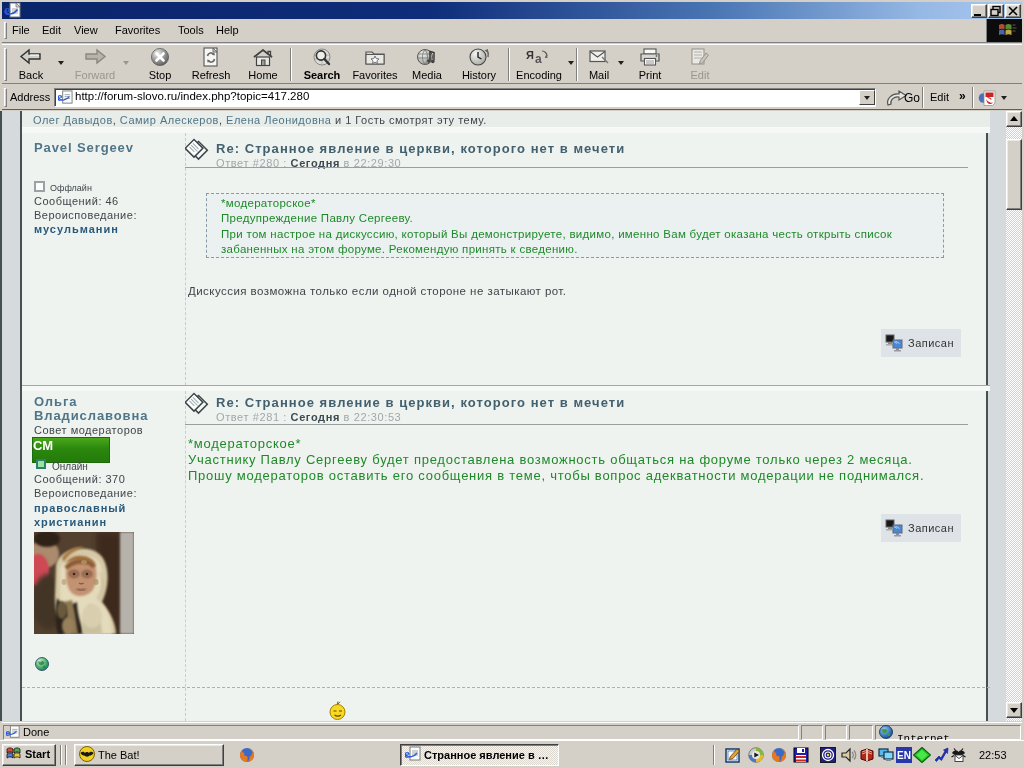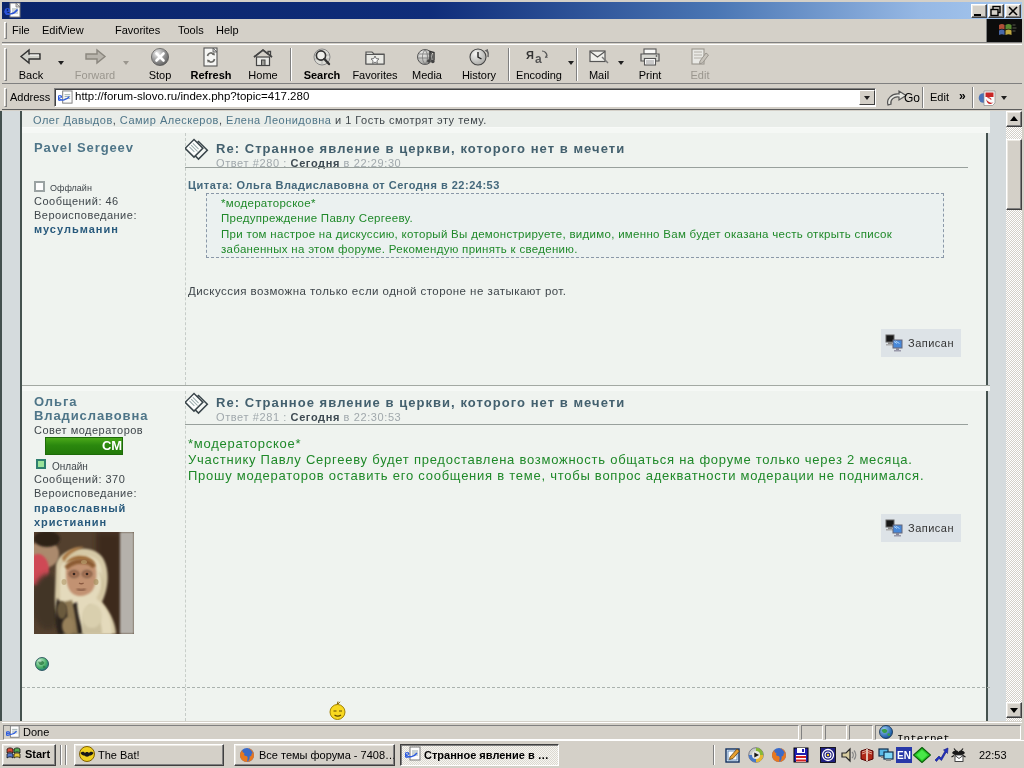--- a/index.html
+++ b/index.html
@@ -76,21 +76,21 @@
         <rect x="2" y="4.5" width="7" height="6" fill="#d4d0c8" stroke="#000" stroke-width="1.4"></rect>
       </svg></div>
   <div class="abs capbtn" style="left:1005px;"><svg width="14" height="12" viewBox="0 0 14 12">
         <path d="M3 2 L11 10 M11 2 L3 10" stroke="#000" stroke-width="1.6"></path>
       </svg></div>
 
   <div class="abs" id="menubar">
     <div class="abs grip" style="left:2px;top:3px;height:17px;"></div>
     <div class="menuitem" style="left:10px;">File</div>
     <div class="menuitem" style="left:40px;">Edit</div>
-    <div class="menuitem" style="left:58px;">View</div>
+    <div class="menuitem" style="left:72px;">View</div>
     <div class="menuitem" style="left:113px;">Favorites</div>
     <div class="menuitem" style="left:176px;">Tools</div>
     <div class="menuitem" style="left:214px;">Help</div>
     <div class="abs" id="winlogo"><svg width="35" height="23" viewBox="0 0 35 23">
 <rect width="35" height="23" fill="#0c0c0c"></rect>
 <g filter="url(#wbl)">
 <path d="M12 6 C14 4.8 16 4.8 17.5 6 L17.5 10.5 C16 9.5 14 9.5 12 10.5 Z" fill="#b05038"></path>
 <path d="M18.5 6 C20.5 4.8 22.5 4.8 24.5 6 L24.5 10.5 C22.5 9.5 20.5 9.5 18.5 10.5 Z" fill="#5a8a30"></path>
 <path d="M12 11.5 C14 10.3 16 10.3 17.5 11.5 L17.5 16 C16 15 14 15 12 16 Z" fill="#4868a8"></path>
 <path d="M18.5 11.5 C20.5 10.3 22.5 10.3 24.5 11.5 L24.5 16 C22.5 15 20.5 15 18.5 16 Z" fill="#c0a840"></path>
@@ -128,21 +128,21 @@
               <stop offset="0" stop-color="#f2f2f2"></stop>
               <stop offset="0.5" stop-color="#9a9a9a"></stop>
               <stop offset="1" stop-color="#555"></stop>
             </radialGradient>
           </defs>
 <circle cx="10" cy="10" r="8.6" fill="url(#stg)" stroke="#444" stroke-width="0.6"></circle>
 <path d="M6.5 6.5 L13.5 13.5 M13.5 6.5 L6.5 13.5" stroke="#fff" stroke-width="2.6" stroke-linecap="round"></path>
 </svg>
         <span class="lbl">Stop</span>
       </div>
-    <div class="tbtn" style="left:186px;width:46px;font-weight:bold;">
+    <div class="tbtn" style="left:186px;width:46px;">
         <svg width="20" height="21" viewBox="0 0 20 21" style="position:absolute;left:13px;top:0px;">
 <rect x="3" y="1" width="13" height="18" fill="#f6f6f4" stroke="#555" stroke-width="1.1"></rect>
 <path d="M12 1 l4 4 h-4 z" fill="#cccccc" stroke="#555" stroke-width="0.8"></path>
 <path d="M6.5 9 a3.5 4 0 0 1 6.5 -1 M13.5 12 a3.5 4 0 0 1 -6.5 1" stroke="#6a6a66" stroke-width="1.6" fill="none"></path>
 <path d="M13.3 5.2 l0.5 3.2 -3 -1 z" fill="#6a6a66"></path>
           <path d="M6.7 15.8 l-0.5 -3.2 3 1 z" fill="#6a6a66"></path>
 </svg>
         <span class="lbl">Refresh</span>
       </div>
     <div class="tbtn" style="left:238px;width:46px;">
@@ -310,21 +310,20 @@
 <g stroke="#9aacac" stroke-width="1">
                 <line x1="2" y1="3.5" x2="10" y2="3.5"></line>
                 <line x1="2" y1="6" x2="11" y2="6"></line>
                 <line x1="2" y1="8.5" x2="9" y2="8.5"></line>
               </g>
             </g>
 </svg></div>
       <div class="ptitle" style="left:194px;top:30px;">Re: Странное явление в церкви, которого нет в мечети</div>
       <div class="psub" style="left:194px;top:46px;">Ответ #280 : <b style="color:#3e4a52;">Сегодня</b> в 22:29:30</div>
       <div class="phr" style="left:163px;top:56px;width:783px;"></div>
-      <div class="abs" style="left:166px;top:68px;font-size:11px;font-weight:bold;color:#44687c;letter-spacing:0.5px;white-space:nowrap;">Цитата: Ольга Владиславовна от Сегодня в 22:24:53</div>
       <div class="abs" style="left:184px;top:82px;width:738px;height:65px;background:#ebf1f0;border:1px dashed #8a98a8;"></div>
       <div class="abs green" style="left:199px;top:85px;font-size:11.5px;line-height:15.3px;letter-spacing:0.3px;white-space:nowrap;">*модераторское*<br>Предупреждение Павлу Сергееву.<br>При том настрое на дискуссию, который Вы демонстрируете, видимо, именно Вам будет оказана честь открыть список<br>забаненных на этом форуме. Рекомендую принять к сведению.</div>
       <div class="abs dark" style="left:166px;top:174px;font-size:11.5px;letter-spacing:0.45px;white-space:nowrap;">Дискуссия возможна только если одной стороне не затыкают рот.</div>
       <div class="abs" style="left:859px;top:218px;width:80px;height:28px;background:#dde3e7;">
           <svg width="18" height="18" viewBox="0 0 18 18" style="position:absolute;left:4px;top:5px;">
 <rect x="1" y="1" width="8" height="7" fill="#181818" stroke="#666" stroke-width="1"></rect>
 <rect x="3" y="8" width="4" height="2" fill="#888"></rect>
 <rect x="1" y="10" width="8" height="1.5" fill="#aaa"></rect>
 <rect x="8" y="6" width="9" height="8" fill="#4888d8" stroke="#667" stroke-width="1"></rect>
 <path d="M9 7.5 l3 2 M10.5 7 l4 2.5" stroke="#a8d0f8" stroke-width="1"></path>
@@ -332,21 +331,21 @@
 <rect x="9" y="16" width="7" height="1.5" fill="#99a"></rect>
 </svg>
           <span style="position:absolute;left:27px;top:8px;font-size:11px;color:#333;letter-spacing:0.5px;">Записан</span>
         </div>
 
       <div class="postline" style="top:274px;"></div>
       <div class="abs" style="left:0;top:275px;width:968px;height:5px;background:#f5f8f5;"></div>
       <div class="coldiv" style="top:280px;height:296px;border-left-color:#c8cec9;"></div>
       <div class="abs namebold" style="left:12px;top:284px;">Ольга<br>Владиславовна</div>
       <div class="abs small" style="left:12px;top:313px;">Совет модераторов</div>
-      <div class="abs" id="cmbadge" style="left:23px;top:326px;width:78px;height:18px;background:linear-gradient(to bottom,#4aa81a,#2b880e 45%,#237a0a);border:1px solid #1d6a08;color:#fff;font-weight:bold;font-size:13px;text-align:right;line-height:16px;">СМ</div>
+      <div class="abs" id="cmbadge" style="left:10px;top:326px;width:78px;height:26px;background:linear-gradient(to bottom,#4aa81a,#2b880e 45%,#237a0a);border:1px solid #1d6a08;color:#fff;font-weight:bold;font-size:13px;text-align:left;line-height:16px;">СМ</div>
       <div class="abs" style="left:14px;top:348px;width:10px;height:10px;background:#9be49b;border:2px solid #2f7f6f;"></div>
       <div class="abs" style="left:30px;top:350px;font-size:10px;color:#3f464b;">Онлайн</div>
       <div class="abs small" style="left:12px;top:362px;">Сообщений: 370</div>
       <div class="abs small" style="left:12px;top:376px;">Вероисповедание:</div>
       <div class="abs" style="left:12px;top:390px;font-size:11px;font-weight:bold;color:#27597c;line-height:14px;letter-spacing:0.9px;">православный<br>христианин</div>
       <div class="abs" style="left:12px;top:421px;width:100px;height:102px;overflow:hidden;"><svg width="100" height="102" viewBox="0 0 100 102">
 <defs>
               <filter id="bl1" x="-30%" y="-30%" width="160%" height="160%">
                 <feGaussianBlur stdDeviation="1.3"></feGaussianBlur>
               </filter>
@@ -496,23 +495,20 @@
 </svg></div>
     <div class="tdiv" style="left:60px;"></div>
     <div class="tdiv" style="left:65px;"></div>
     <div class="taskbtn" style="left:74px;width:150px;">
         <span style="position:absolute;left:23px;top:4px;">The Bat!</span>
       </div>
     <div class="abs" style="left:79px;top:5px;width:16px;height:16px;"><svg width="16" height="16" viewBox="0 0 16 16">
 <circle cx="8" cy="8" r="7.5" fill="#f0d020" stroke="#806000" stroke-width="1"></circle>
 <path d="M1.5 7 C3 5 5 5.5 6 7 C6.5 5.5 9.5 5.5 10 7 C11 5.5 13 5 14.5 7 C13.5 9 12 9.5 10.5 9.5 C10 11 6 11 5.5 9.5 C4 9.5 2.5 9 1.5 7 Z" fill="#181818"></path>
 </svg></div>
-    <div class="taskbtn" style="left:234px;width:161px;">
-        <span style="position:absolute;left:24px;top:4px;">Все темы форума - 7408…</span>
-      </div>
     <div class="abs" style="left:239px;top:6px;width:16px;height:16px;"><svg width="16" height="16" viewBox="0 0 16 16">
 <circle cx="8" cy="8" r="7" fill="#3a6ac8"></circle>
 <path d="M8 1 C12 1 15 4 15 8 C15 12 12 15 8 15 C10.5 13.5 11 11 10.5 9.5 C12 9.5 13 8.5 12.5 6.5 C13.5 7 14 6 13 4.5 C11.5 2 9.5 1.2 8 1 Z" fill="#e87820"></path>
 <path d="M8 15 C4 15 1 12 1 8 C1 6 2 4 3.5 3 C3 5 4 6 5.5 6 C4.5 8 5.5 9 7 9 C8.5 9 9 10.5 8.5 12 C8.2 13.3 8.5 14.3 8 15 Z" fill="#e87820"></path>
 </svg></div>
     <div class="taskbtn active" style="left:400px;width:159px;">
         <span style="position:absolute;left:23px;top:4px;">Странное явление в …</span>
       </div>
     <div class="abs" style="left:405px;top:5px;width:16px;height:16px;"><svg width="16" height="16" viewBox="0 0 16 16">
           <rect x="5" y="1" width="10" height="13" fill="#fdfdfd" stroke="#7a7a7a" stroke-width="1"></rect>

